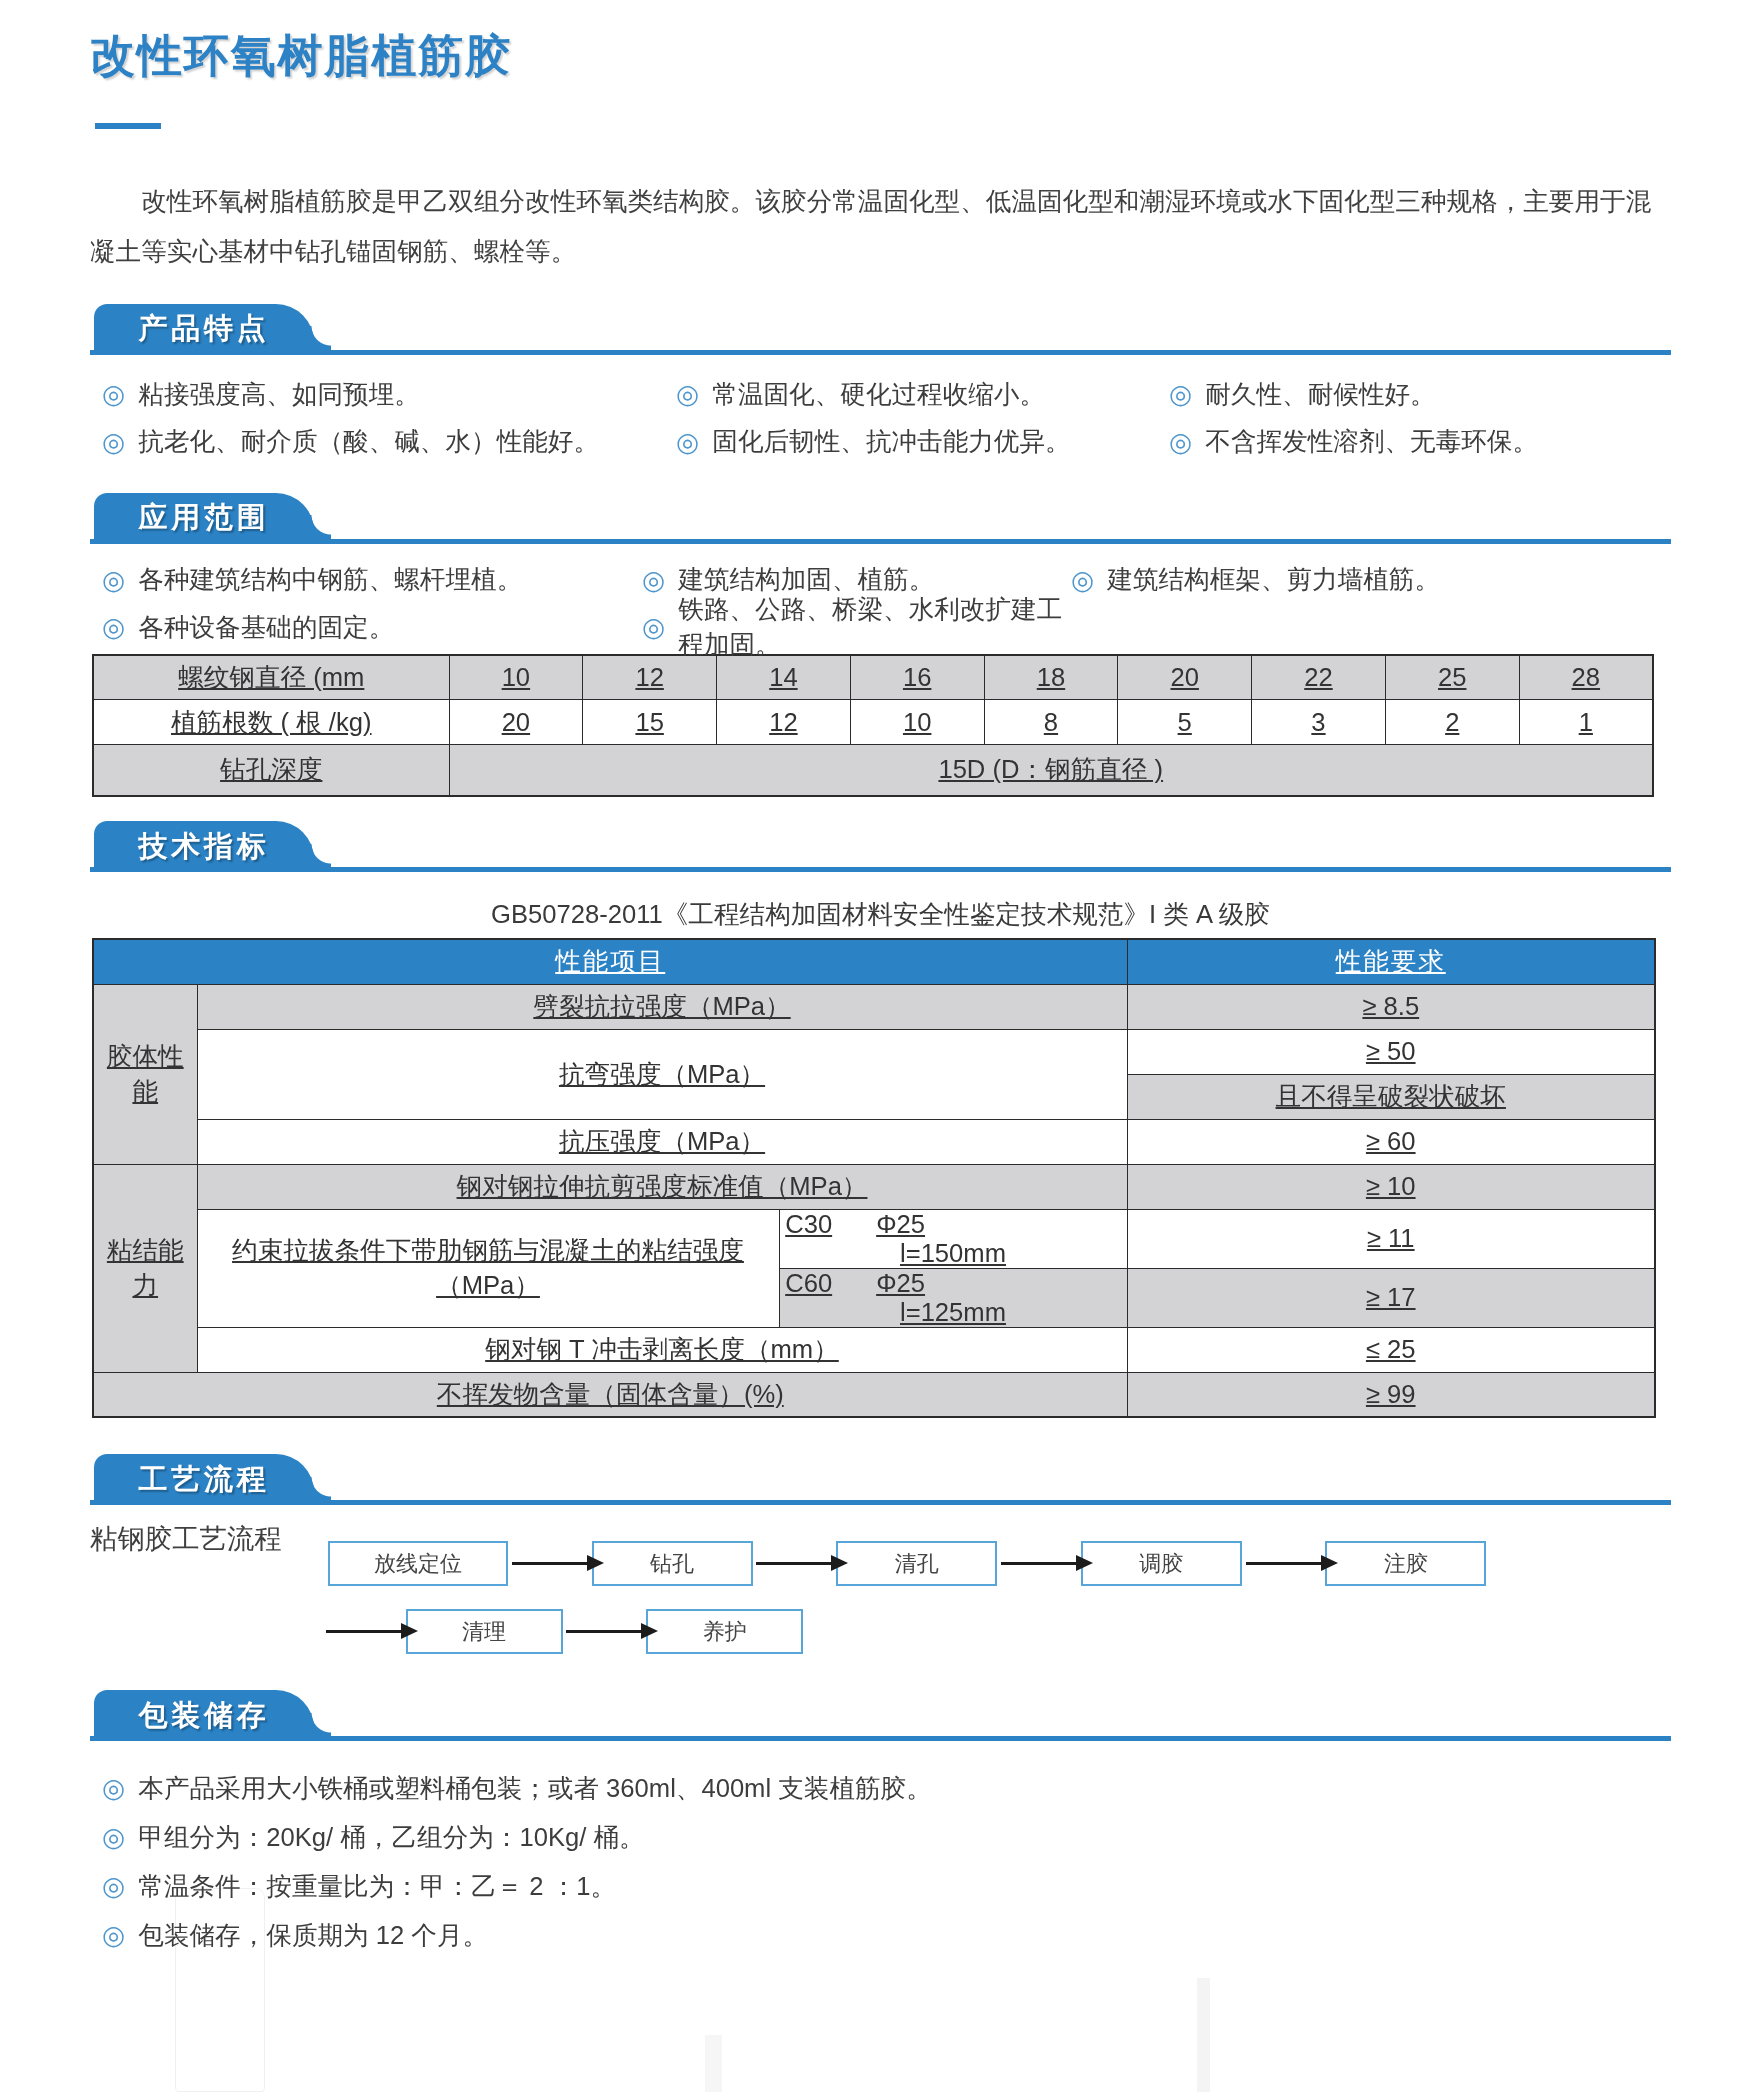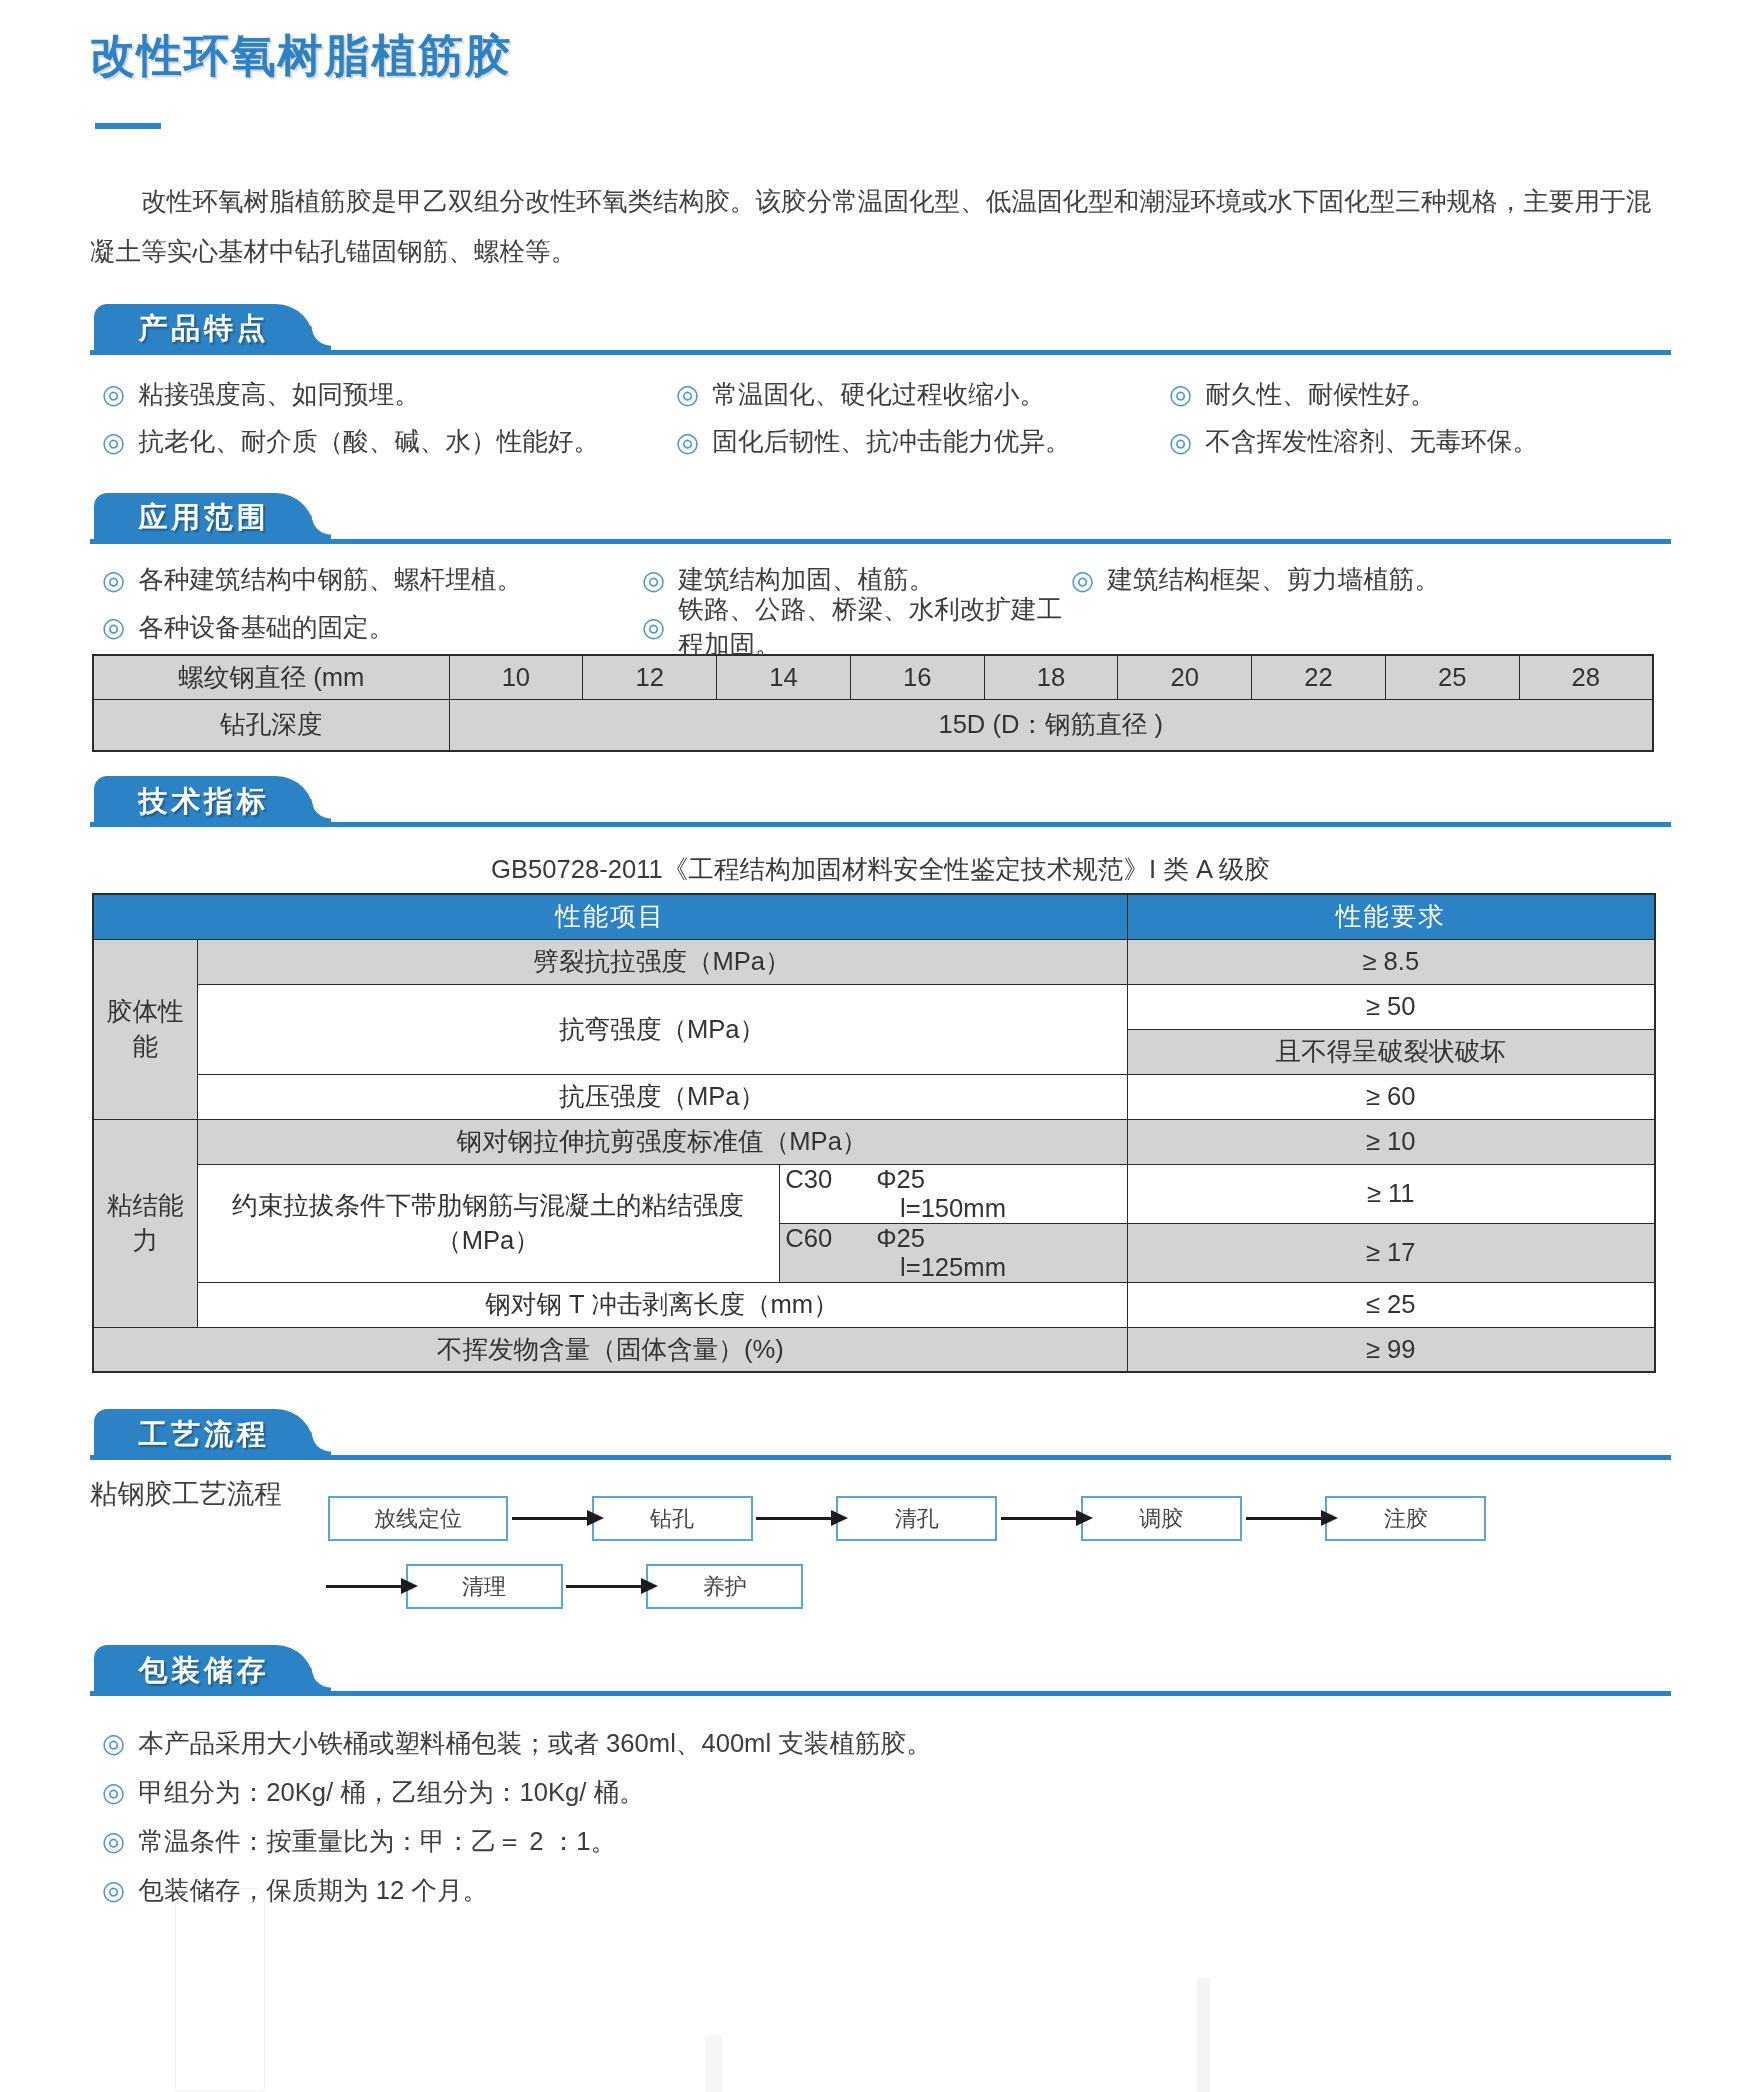--- a/index.html
+++ b/index.html
@@ -55,21 +55,21 @@
 
   
   .tbl-caption{margin:28px 0 0 92px;font-size:25.6px;font-weight:bold;color:#333;line-height:30px;}
   .tech-caption{margin:26.5px 90px 0 90px;width:1581px;text-align:center;font-size:25.6px;color:#3a3a3a;line-height:30px;}
 
   
   table.dtable{
     margin:9.5px 0 0 92px;border-collapse:collapse;table-layout:fixed;width:1562px;
     font-size:25.6px;color:#333;text-align:center;border:2.8px solid var(--border);
   }
-  table.dtable td{border:1.9px solid var(--border);height:45px;padding:0 5.7px;vertical-align:middle;}
+  table.dtable td{border:1.9px solid var(--border);height:45px;padding:0 5.7px;vertical-align:middle;text-decoration:underline;}
   td.gray-cell{background:var(--gray);}
   td.white-cell{background:#ffffff;}
   td.blue-cell{background:var(--blue);color:#ffffff;font-weight:normal;letter-spacing:1.9px;}
   td.h-tall{height:79px;}
   .sub-pair{display:flex;gap:44px;}
 
   
   .flow-wrap{position:relative;margin-top:19px;}
   .flow-label{position:absolute;left:90px;top:0;font-size:27.4px;color:#3f3f3f;line-height:30px;}
   .flow-row{display:flex;align-items:center;}
@@ -193,20 +193,32 @@
       <td class="gray-cell">12</td>
       <td class="gray-cell">14</td>
       <td class="gray-cell">16</td>
       <td class="gray-cell">18</td>
       <td class="gray-cell">20</td>
       <td class="gray-cell">22</td>
       <td class="gray-cell">25</td>
       <td class="gray-cell">28</td>
     </tr>
     <tr>
+      <td class="white-cell">植筋根数 ( 根 /kg)</td>
+      <td class="white-cell">20</td>
+      <td class="white-cell">15</td>
+      <td class="white-cell">12</td>
+      <td class="white-cell">10</td>
+      <td class="white-cell">8</td>
+      <td class="white-cell">5</td>
+      <td class="white-cell">3</td>
+      <td class="white-cell">2</td>
+      <td class="white-cell">1</td>
+    </tr>
+    <tr>
       <td class="gray-cell" style="height:51px;">钻孔深度</td>
       <td class="gray-cell" style="height:51px;" colspan="9">15D (D：钢筋直径 )</td>
     </tr>
   </tbody>
     </table>
 
   <div class="section-head" style="margin-top:24.6px;">
     <div class="head-line"></div>
     <div class="tab">技术指标</div>
     <div class="tab-flare"></div>

